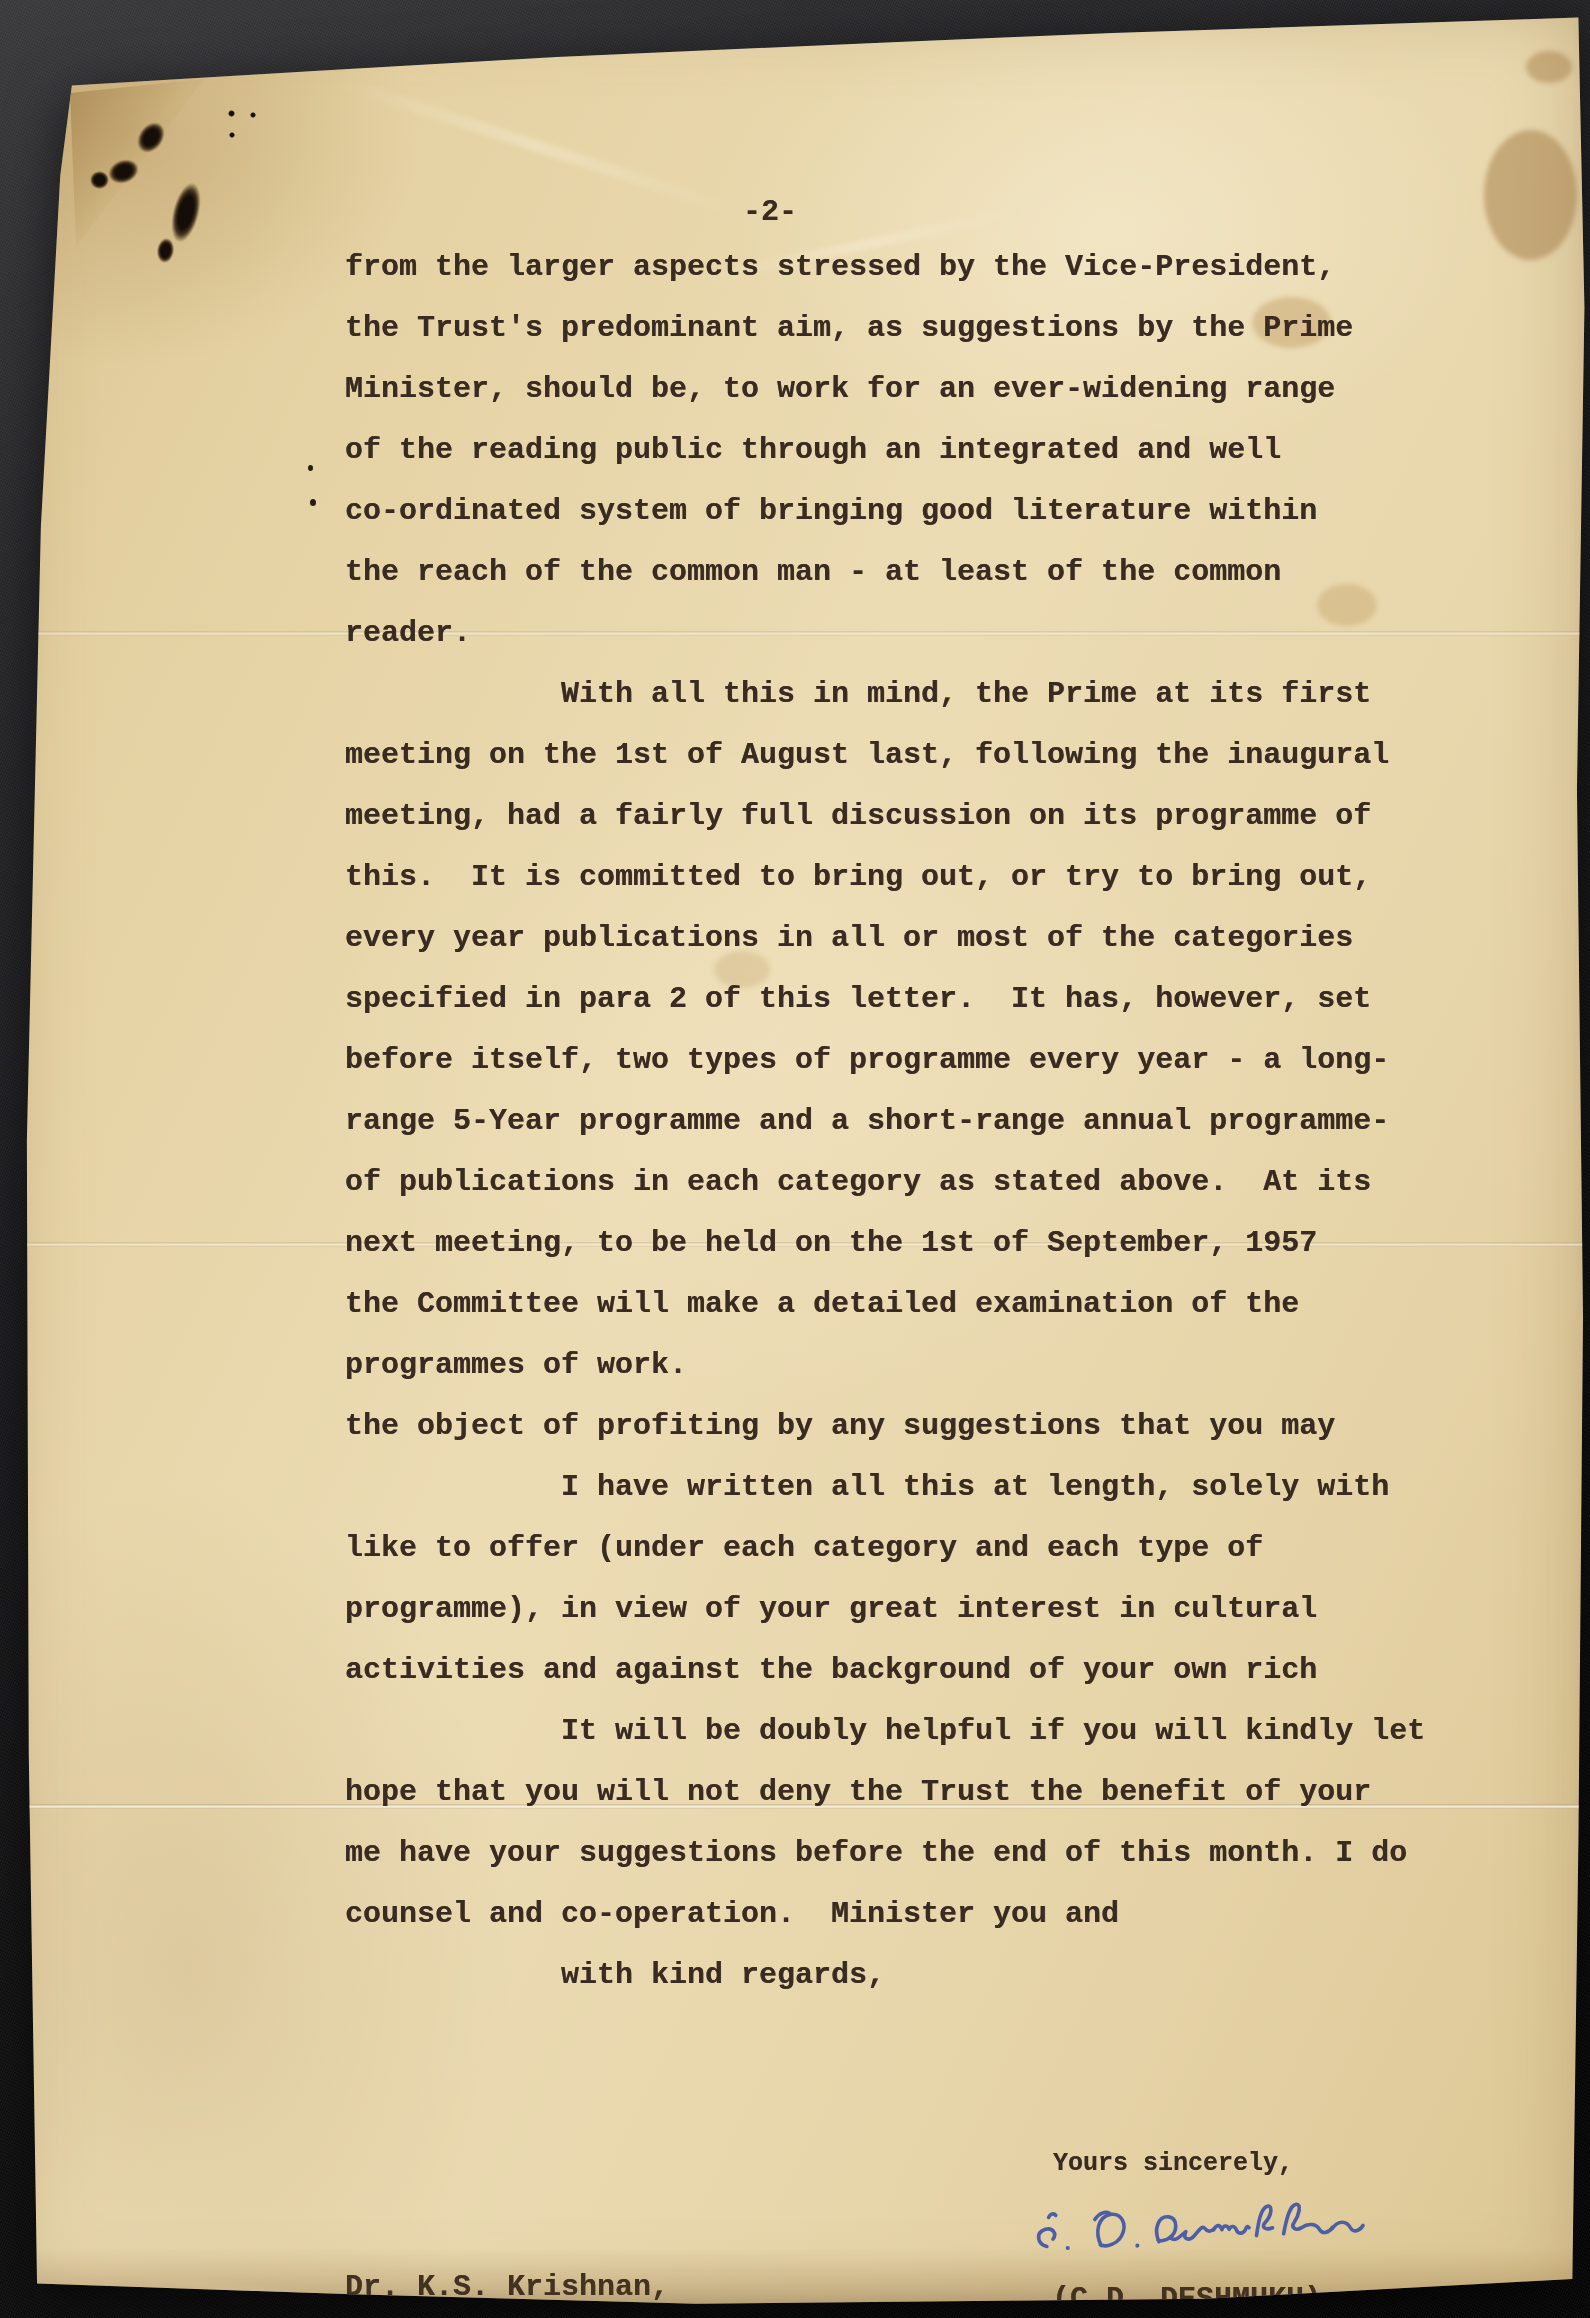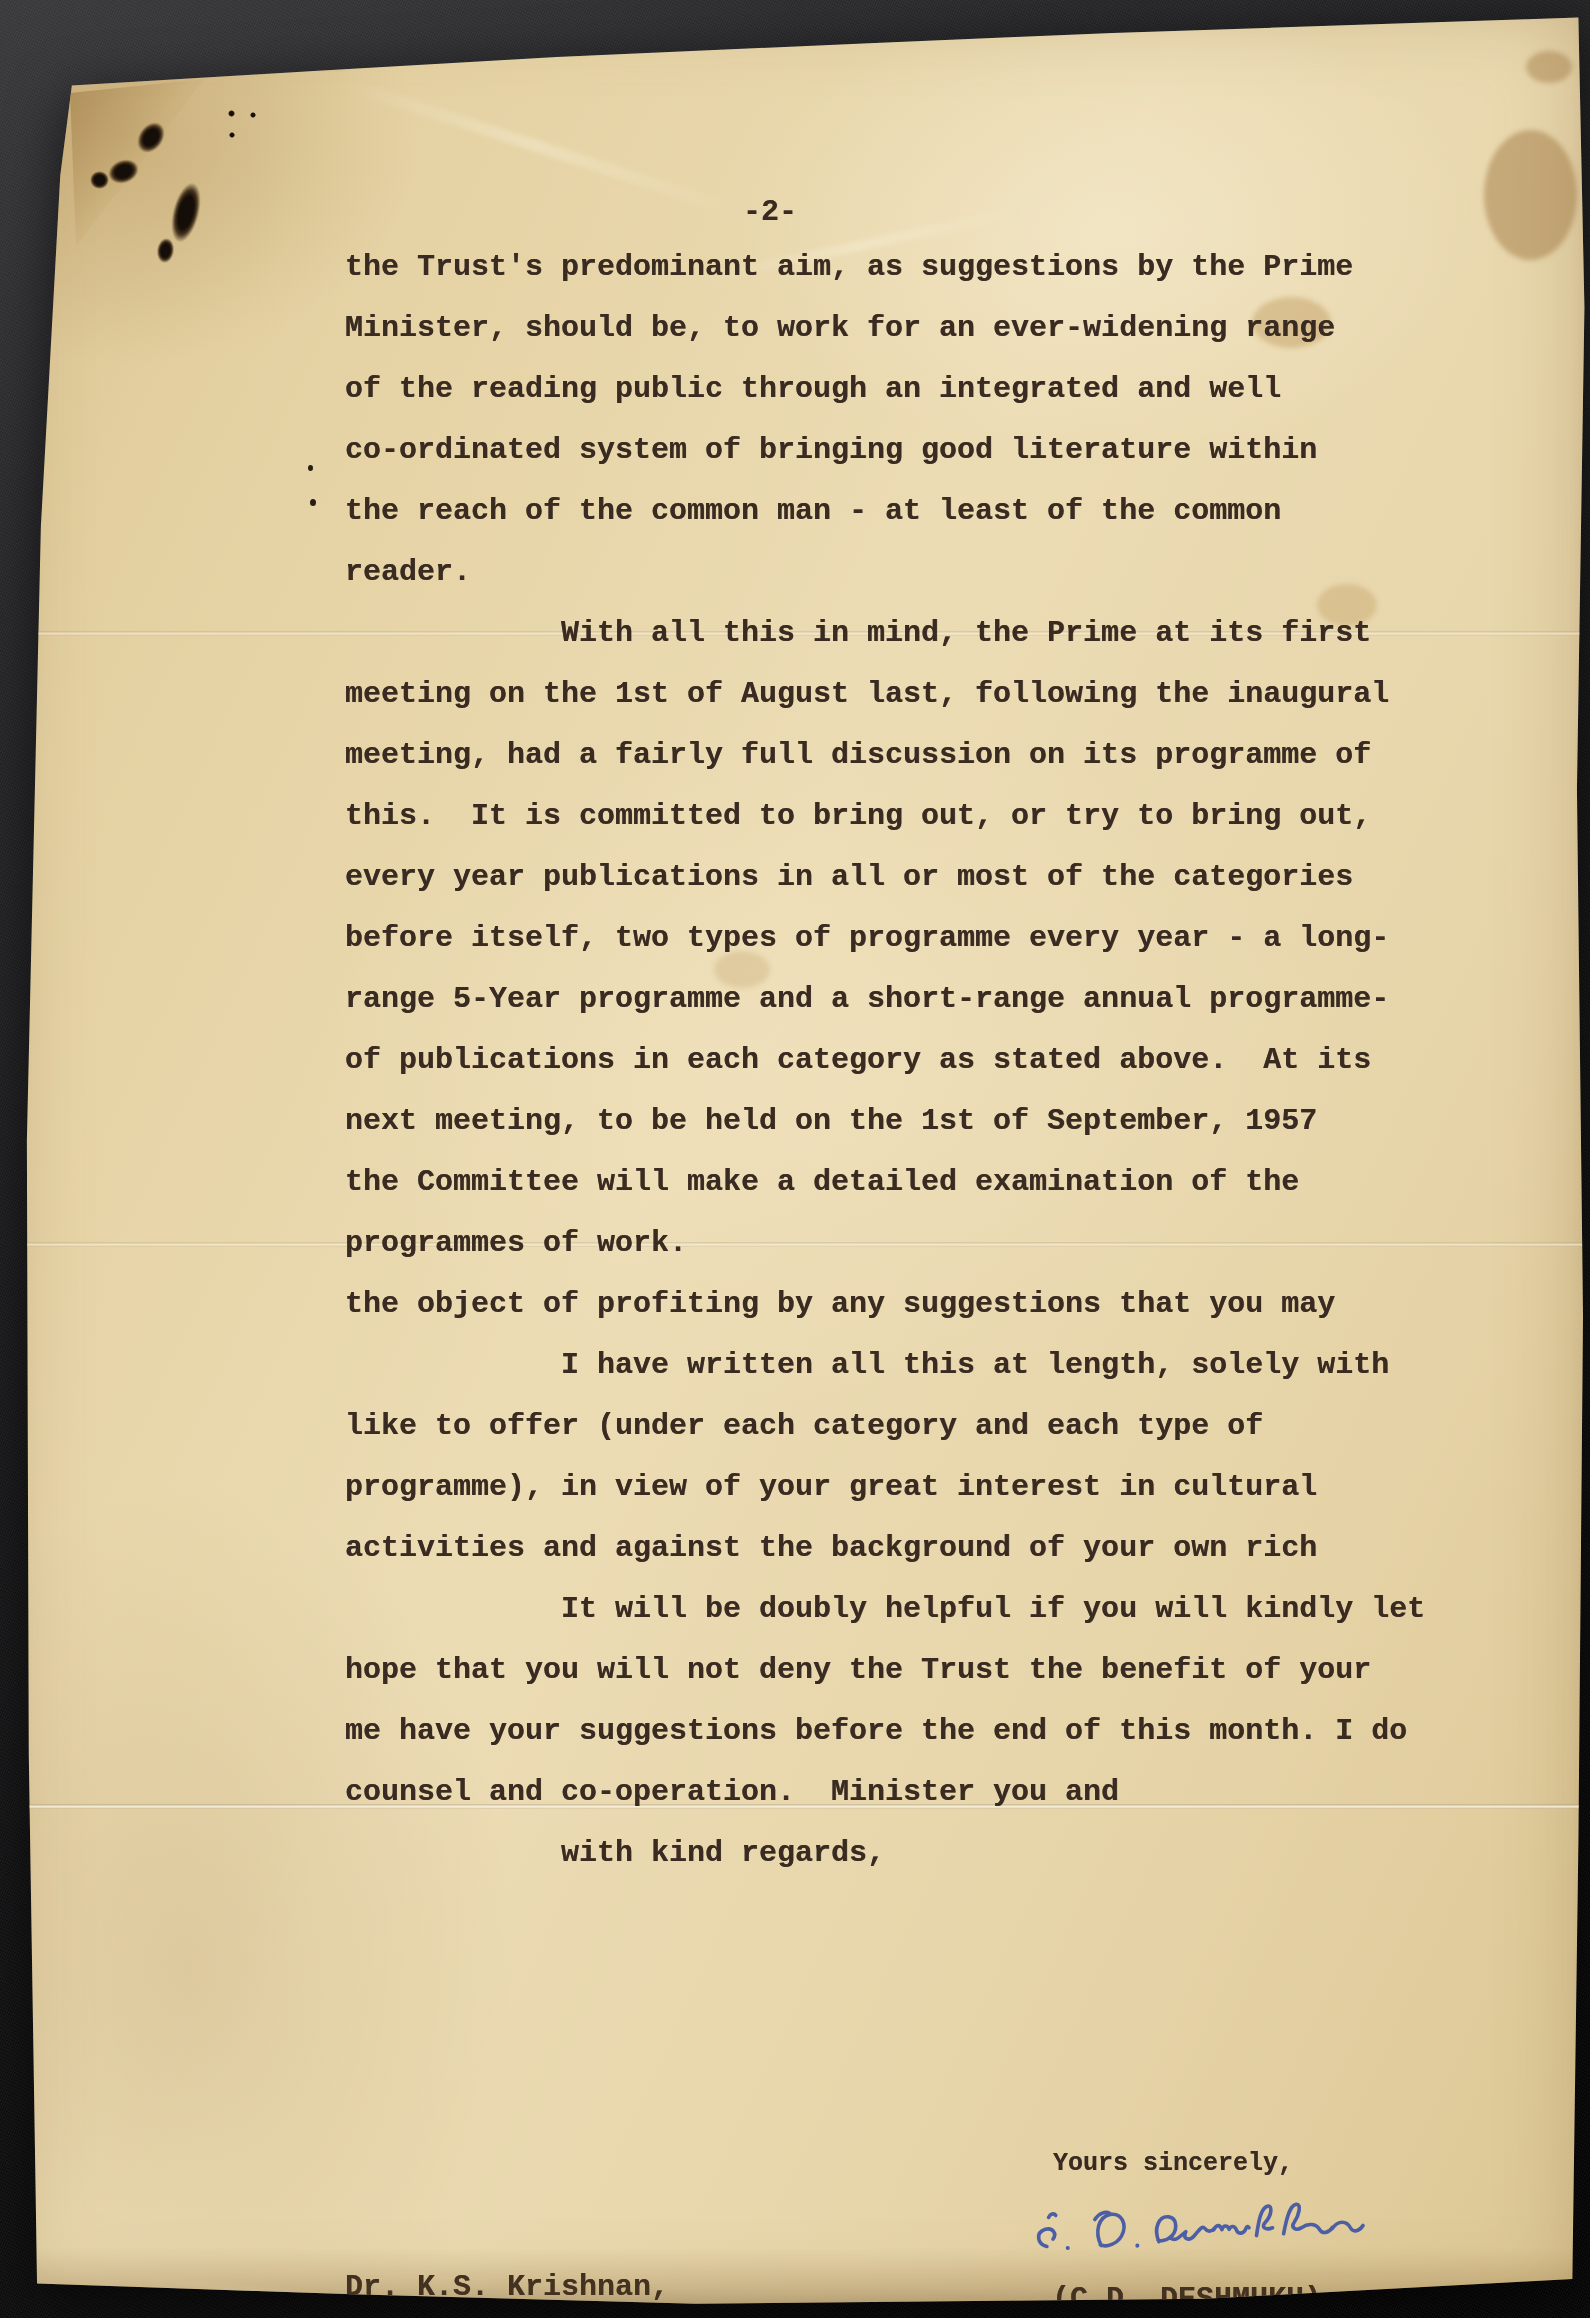--- a/index.html
+++ b/index.html
@@ -92,31 +92,33 @@
     <div class="crease" style="top:631px;"></div>
     <div class="crease" style="top:1242px;"></div>
     <div class="crease strong" style="top:1804px;"></div>
     <div class="streak" style="left:325px;top:139px;width:417px;height:12px;transform:rotate(18deg);"></div>
     <div class="streak" style="left:696px;top:241px;width:325px;height:10.2px;transform:rotate(-12deg);"></div>
     <div class="streak" style="left:139px;top:2295px;width:371px;height:11px;transform:rotate(6deg);"></div>
 
     <div class="typed page-number">-2-</div>
 
     <div class="letter-body typed">
+      <div class="line">from the larger aspects stressed by the Vice-President,</div>
       <div class="line">the Trust's predominant aim, as suggestions by the Prime</div>
       <div class="line">Minister, should be, to work for an ever-widening range</div>
       <div class="line">of the reading public through an integrated and well</div>
       <div class="line">co-ordinated system of bringing good literature within</div>
       <div class="line">the reach of the common man - at least of the common</div>
       <div class="line">reader.</div>
       <div class="line">            With all this in mind, the Prime at its first</div>
       <div class="line">meeting on the 1st of August last, following the inaugural</div>
       <div class="line">meeting, had a fairly full discussion on its programme of</div>
       <div class="line">this.  It is committed to bring out, or try to bring out,</div>
       <div class="line">every year publications in all or most of the categories</div>
+      <div class="line">specified in para 2 of this letter.  It has, however, set</div>
       <div class="line">before itself, two types of programme every year - a long-</div>
       <div class="line">range 5-Year programme and a short-range annual programme-</div>
       <div class="line">of publications in each category as stated above.  At its</div>
       <div class="line">next meeting, to be held on the 1st of September, 1957</div>
       <div class="line">the Committee will make a detailed examination of the</div>
       <div class="line">programmes of work.</div>
       <div class="line">the object of profiting by any suggestions that you may</div>
       <div class="line">            I have written all this at length, solely with</div>
       <div class="line">like to offer (under each category and each type of</div>
       <div class="line">programme), in view of your great interest in cultural</div>

